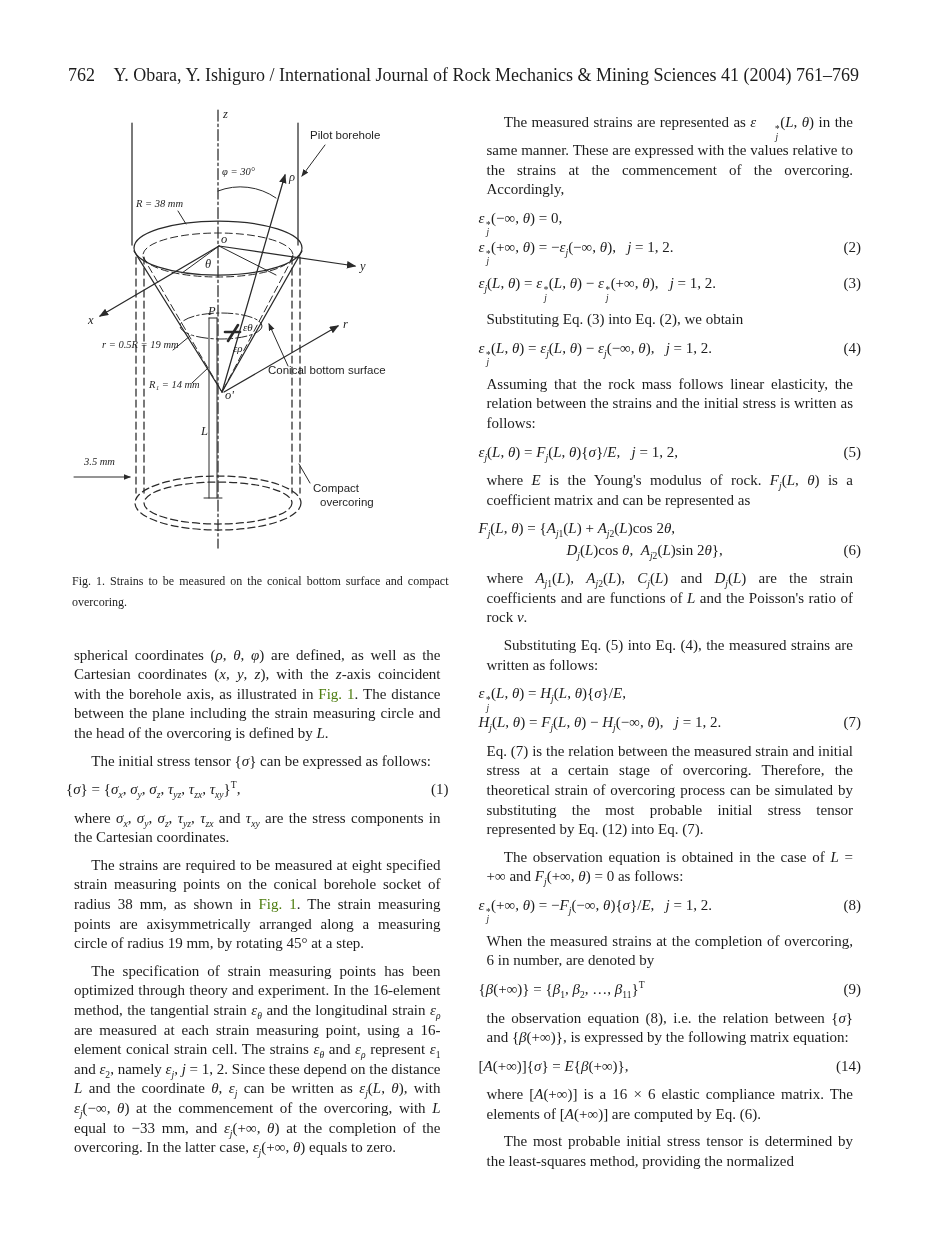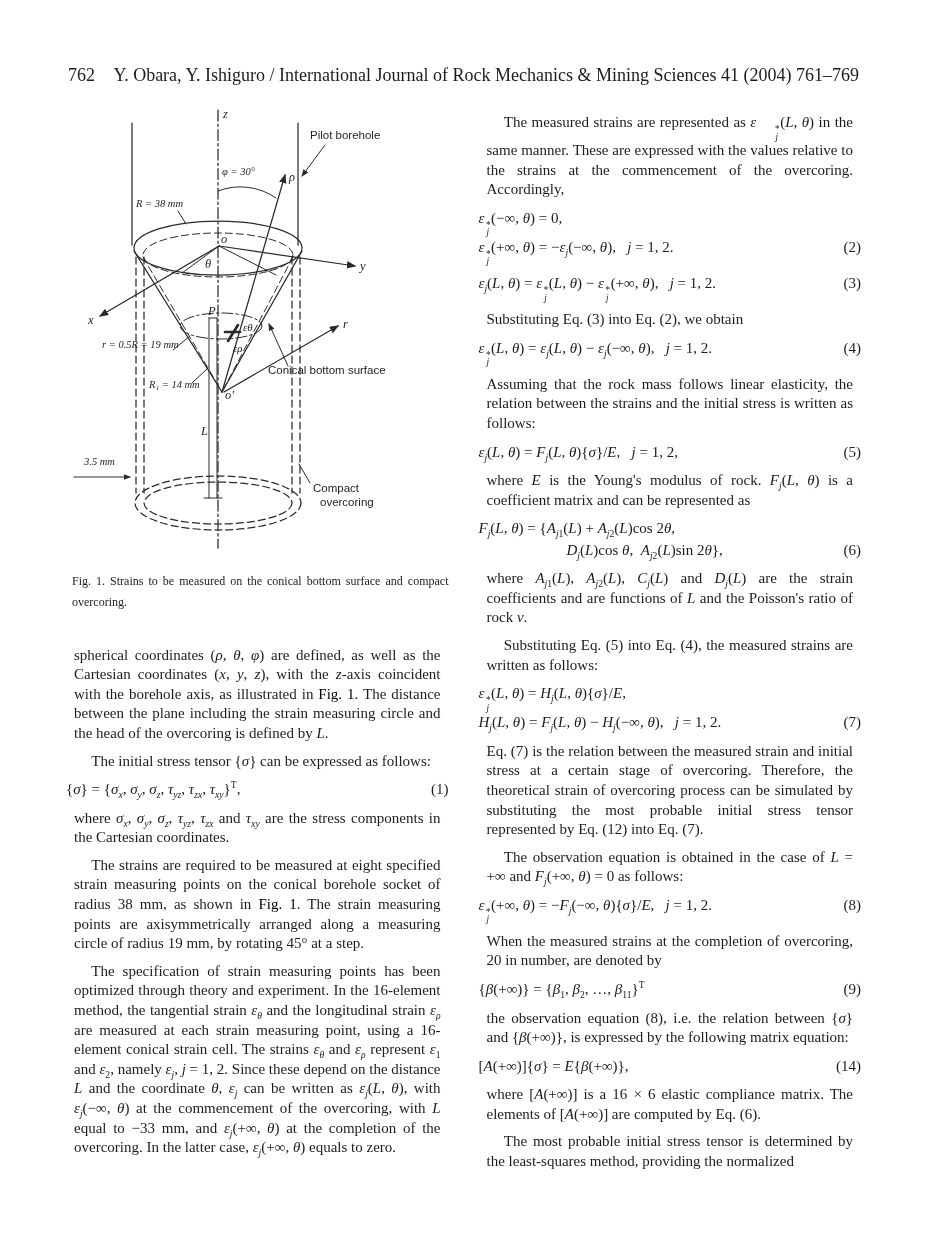--- a/index.html
+++ b/index.html
@@ -14,21 +14,21 @@
   .col{width:383px;font-size:15px;line-height:19.6px;text-align:justify}
   .figure-wrap{margin:0 0 0 6px}
   .fig-caption{font-size:12px;line-height:21px;text-align:justify;margin-top:10px}
   #left-blocks{margin-top:33px}
   .para{margin:8px;text-align:justify}
   .para.ind{text-indent:1.15em}
   .eqg{margin:7.5px 0}
   .eql{display:flex;justify-content:space-between;align-items:baseline;text-align:left;line-height:21.5px}
   .eql.ind2{padding-left:88px}
   .eq-num{margin-left:10px;white-space:nowrap}
-  .figlink{color:#000000}
+  .figlink{color:#4d7c0f}
   sub,sup{font-size:0.64em;line-height:0}
   .ss{display:inline-flex;flex-direction:column;align-items:center;font-size:0.62em;
       line-height:0.8;font-style:italic;vertical-align:-0.55em;margin:0 1px}
   .ss span{display:block}
   
   .sl{stroke:#2a2a2a;stroke-width:1.25;fill:none;stroke-linecap:round}
   .thin{stroke-width:1}
   .thick{stroke-width:2.6}
   .dash{stroke-dasharray:7 4}
   .dd{stroke-dasharray:11 3 2.5 3}
@@ -229,21 +229,21 @@
         <div class="para ind">The observation equation is obtained in the case of <i>L</i> = +∞ and <i>F<sub>j</sub></i>(+∞, <i>θ</i>) = 0 as follows:</div>
         <div class="eqg">
           <div class="eql">
             <span><i>ε</i><span class="ss">
                 <span>*</span>
                 <span>j</span>
               </span>(+∞, <i>θ</i>) = −<i>F<sub>j</sub></i>(−∞, <i>θ</i>){<i>σ</i>}/<i>E</i>,&nbsp;&nbsp;&nbsp;<i>j</i> = 1, 2.</span>
             <span class="eq-num">(8)</span>
           </div>
         </div>
-        <div class="para">When the measured strains at the completion of overcoring, 20 in number, are denoted by</div>
+        <div class="para">When the measured strains at the completion of overcoring, 6 in number, are denoted by</div>
         <div class="eqg">
           <div class="eql">
             <span>{<i>β</i>(+∞)} = {<i>β</i><sub>1</sub>, <i>β</i><sub>2</sub>, …, <i>β</i><sub>11</sub>}<sup>T</sup></span>
             <span class="eq-num">(9)</span>
           </div>
         </div>
         <div class="para">the observation equation (8), i.e. the relation between {<i>σ</i>} and {<i>β</i>(+∞)}, is expressed by the following matrix equation:</div>
         <div class="eqg">
           <div class="eql">
             <span>[<i>A</i>(+∞)]{<i>σ</i>} = <i>E</i>{<i>β</i>(+∞)},</span>

